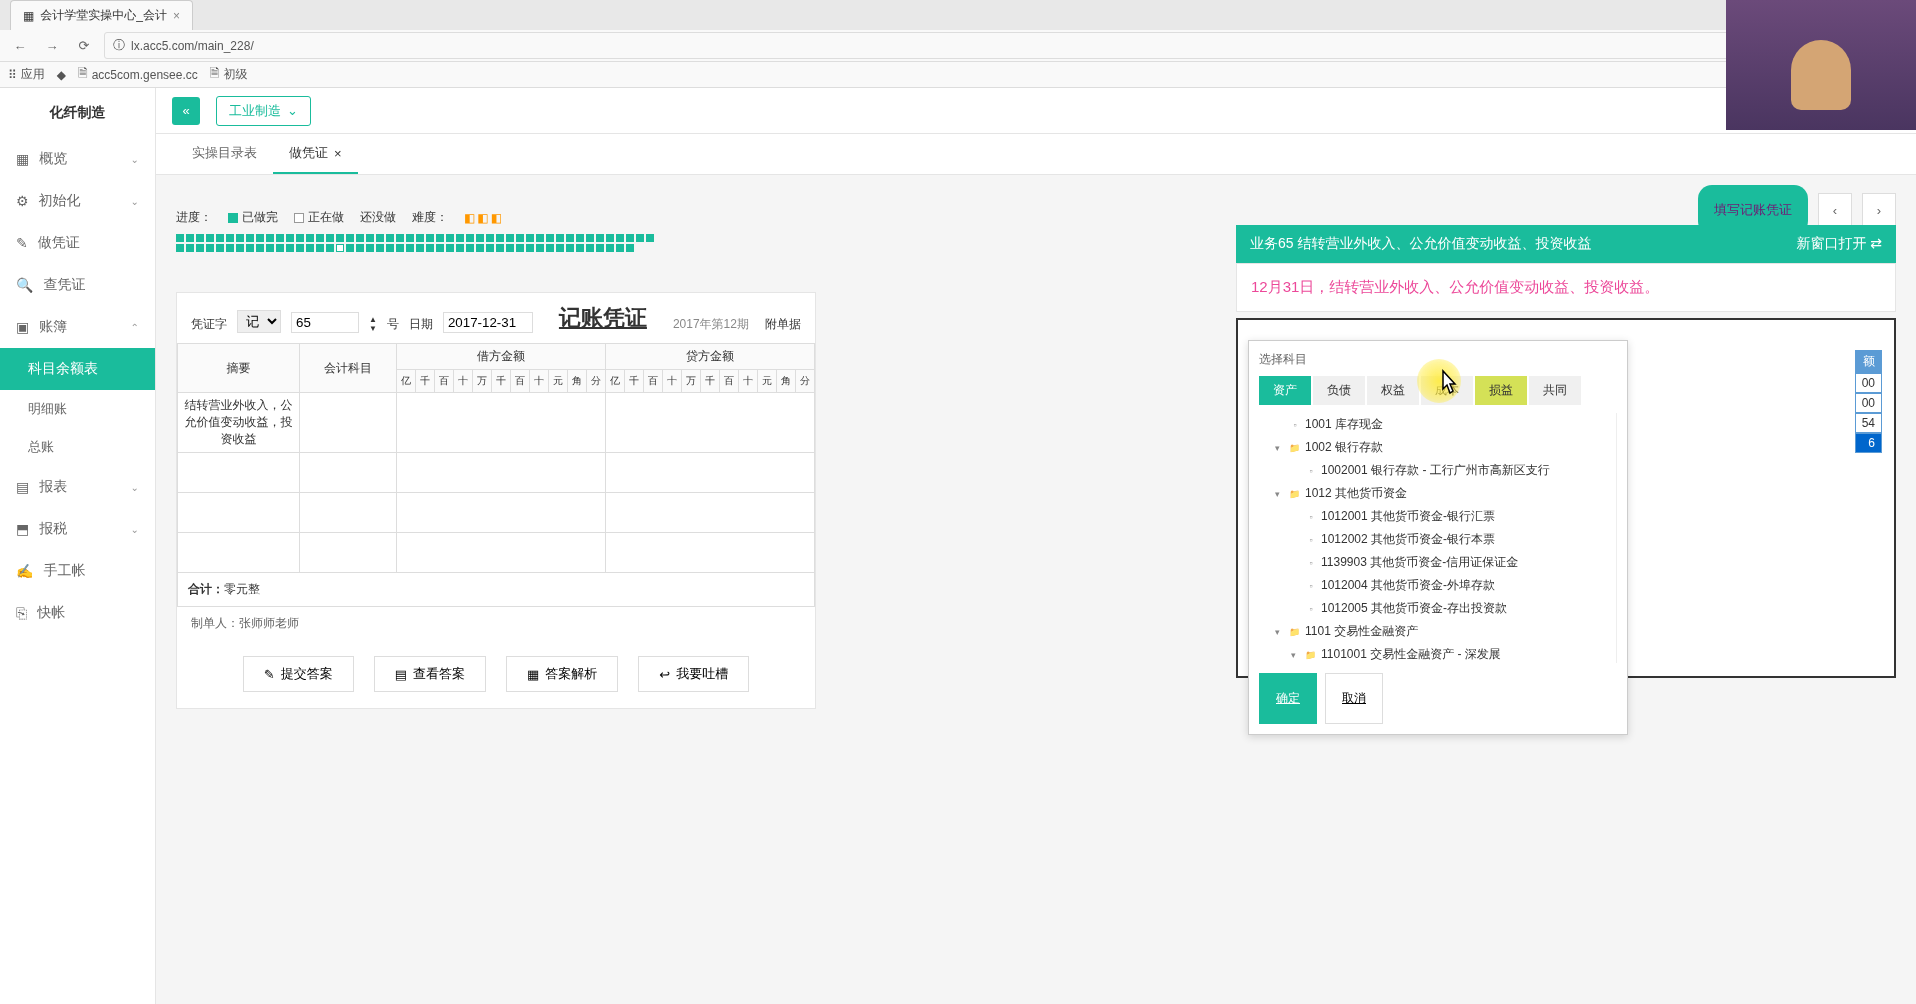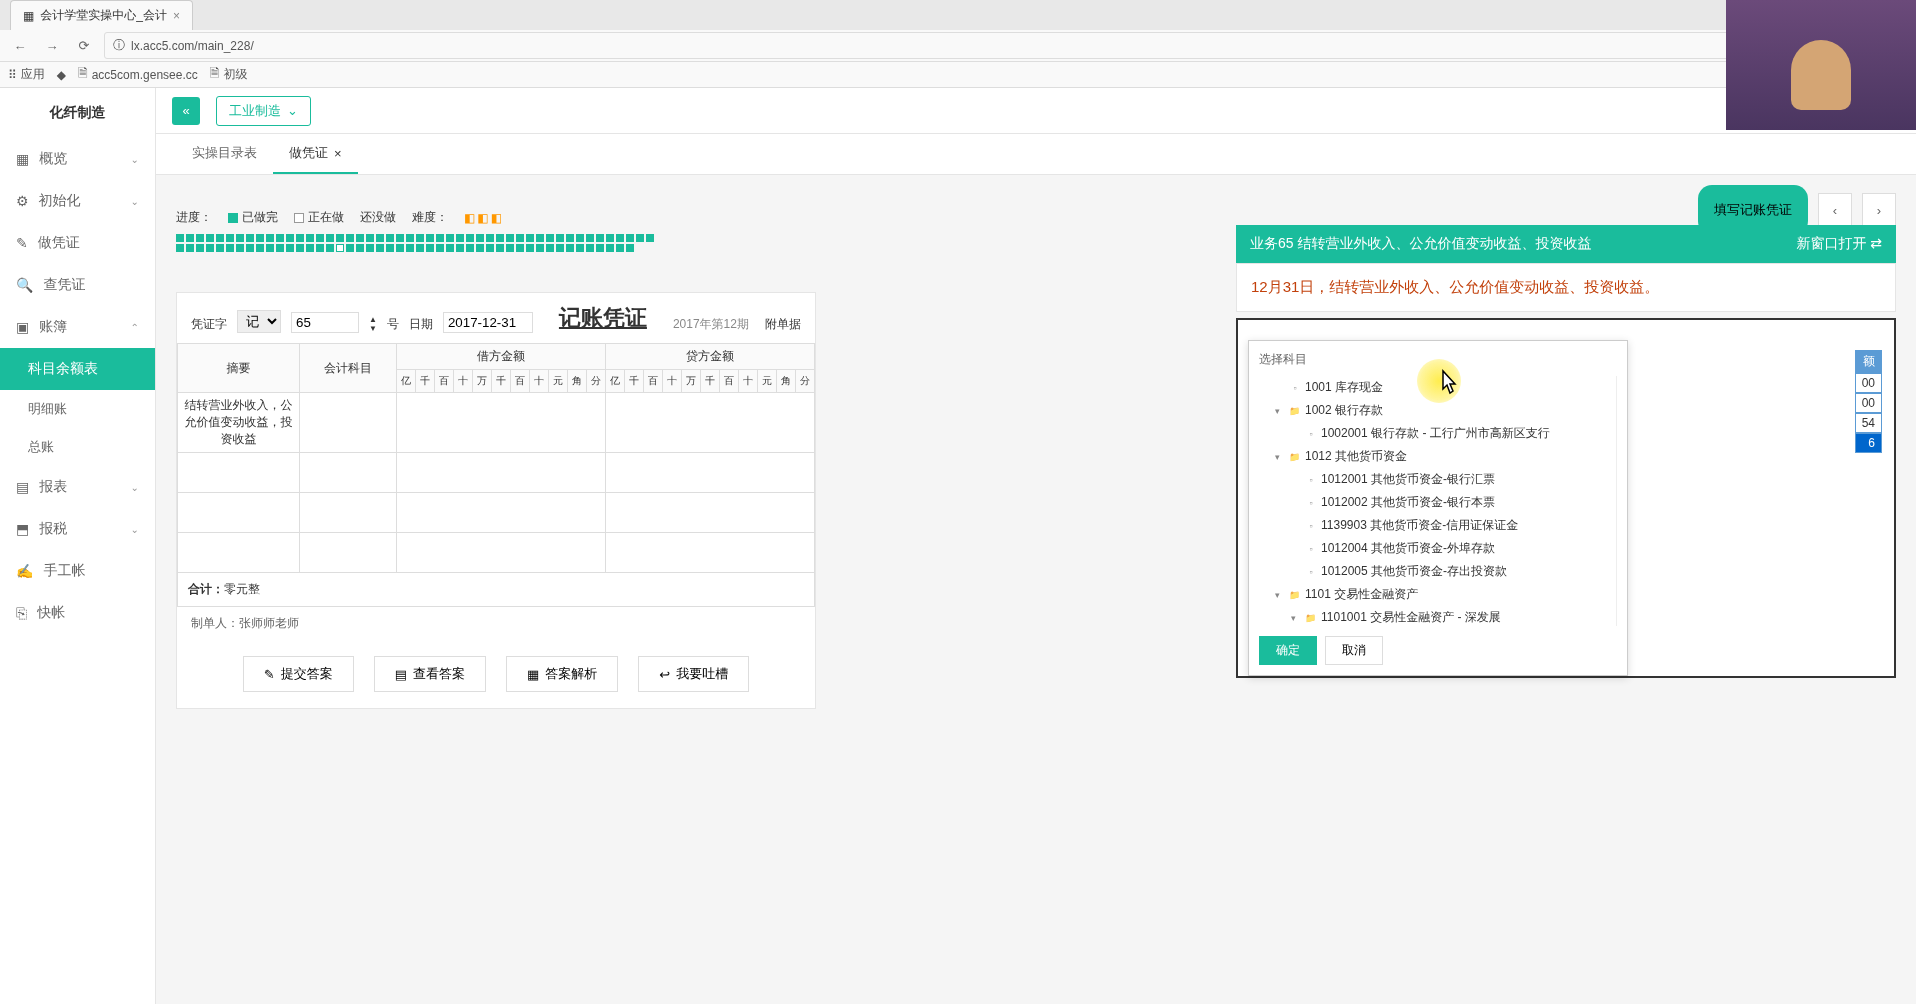--- a/index.html
+++ b/index.html
@@ -41,21 +41,21 @@
     .legend { display: flex; align-items: center; gap: 4px; }
     .legend-box { width: 10px; height: 10px; }
     .legend-box.done { background: #1abc9c; }
     .legend-box.doing { background: #fff; border: 1px solid #999; }
     .difficulty-stars { color: #ff9800; letter-spacing: 2px; }
     .progress-boxes { display: flex; flex-wrap: wrap; gap: 2px; max-width: 480px; }
     .pbox { width: 8px; height: 8px; background: #1abc9c; }
     .pbox.empty { background: #fff; border:1px solid #1abc9c; }
     
     .toolbar-right { position: absolute; right: 20px; top: 10px; display: flex; gap: 10px; align-items: center; }
-    .btn-primary { background: #1abc9c; color: #000000; padding: 16px 16px; border: none; border-radius: 14px; cursor: pointer; font-size: 13px; }
+    .btn-primary { background: #1abc9c; color: #701a75; padding: 16px 16px; border: none; border-radius: 14px; cursor: pointer; font-size: 13px; }
     .nav-arrow { width: 34px; height: 34px; border: 1px solid #ddd; background: #fff; display: flex; align-items: center; justify-content: center; cursor: pointer; color: #666; }
     
     .voucher { background: #fff; border: 1px solid #e5e5e5; margin-top: 40px; width: 640px; }
     .voucher-header { display: flex; align-items: flex-end; padding: 10px 14px; gap: 10px; font-size: 12px; }
     .voucher-title { font-size: 22px; font-weight: bold; margin: 0 16px; text-decoration: underline; }
     .small-input { border: 1px solid #ddd; padding: 2px 4px; width: 68px; }
     .small-select { border: 1px solid #ddd; padding: 2px 4px; }
     
     .voucher-table { width: 100%; border-collapse: collapse; font-size: 12px; }
     .voucher-table th, .voucher-table td { border: 1px solid #ddd; padding: 4px; text-align: center; }
@@ -64,40 +64,40 @@
     .digit-col { width: 14px; font-size: 10px; }
     .total-row td { text-align: left; padding: 8px 10px; }
     .maker-row { padding: 8px 14px; font-size: 12px; color: #666; }
     
     .action-buttons { display: flex; justify-content: center; gap: 20px; padding: 16px 0; }
     .btn-outline { border: 1px solid #ddd; background: #fff; padding: 8px 20px; cursor: pointer; font-size: 13px; display: flex; align-items: center; gap: 6px; }
     
     
     .task-panel { position: absolute; right: 20px; top: 50px; width: 660px; }
     .task-header { background: #1abc9c; color: #fff; padding: 10px 14px; display: flex; justify-content: space-between; align-items: center; font-size: 14px; }
-    .task-desc { background: #fff; padding: 14px; font-size: 15px; color: #c2410c; border: 1px solid #e5e5e5; }
+    .task-desc { background: #fff; padding: 14px; font-size: 15px; color: #ec4899; border: 1px solid #e5e5e5; }
     .task-data-box { background: #fff; border: 2px solid #333; margin-top: 6px; position: relative;}
     .task-data-title { text-align: center; font-weight: bold; padding: 6px; font-size: 15px; }
     
     
     .subject-picker { position: absolute; top: 125px; left: 10px; width: 380px; background: #fff; border: 1px solid #ccc; box-shadow: 0 2px 8px rgba(0,0,0,0.15); z-index: 100; padding: 10px; }
     .picker-title { font-size: 12px; color: #666; margin-bottom: 8px; }
     .picker-tabs { display: flex; gap: 2px; margin-bottom: 8px; }
     .picker-tab { padding: 6px 14px; background: #f0f0f0; cursor: pointer; font-size: 12px; }
     .picker-tab.active { background: #1abc9c; color: #fff; }
     .picker-tab.highlight { background: #d4e157; position: relative; }
     .tree { max-height: 250px; overflow-y: auto; font-size: 12px; border-right: 1px solid #eee; padding-right:4px;}
     .tree-item { padding: 3px 0; cursor: pointer; display: flex; align-items: center; gap: 4px; }
     .tree-icon { width: 12px; height: 12px; display: inline-flex; align-items: center; justify-content: center; font-size: 9px; }
     .folder-icon { color: #f39c12; }
     .file-icon { color: #999; }
     .indent-1 { padding-left: 16px; }
     .indent-2 { padding-left: 32px; }
     .picker-footer { display: flex; gap: 8px; margin-top: 10px; }
-    .btn-sm { padding: 5px 16px; font-size: 12px; border: 1px solid #ddd; background: #fff; cursor: pointer; }
+    .btn-sm { padding: 16px 16px; font-size: 12px; border: 1px solid #ddd; background: #fff; cursor: pointer; text-decoration: underline; }
     .btn-sm.primary { background: #1abc9c; color: #fff; border-color: #1abc9c; }
     
     .hidden-amounts { position: absolute; right: 12px; top: 30px; font-size: 12px; text-align: right; }
     .hidden-amounts div { border: 1px solid #5b9bd5; padding: 2px 6px; background: #fff;}
     .hidden-amounts .hdr { background: #5b9bd5; color: #fff; }
     .hidden-amounts .sel { background: #0066cc; color: #fff; }
     
     .cursor-overlay { position: absolute; top: 160px; left: 180px; z-index: 200; pointer-events: none; }
     .highlight-circle { position: absolute; width: 44px; height: 44px; background: radial-gradient(circle, rgba(255,235,59,0.9) 0%, rgba(255,235,59,0.5) 60%, transparent 100%); border-radius: 50%; top: 140px; left: 166px; z-index: 150; }
     
@@ -409,20 +409,28 @@
           <div class="hidden-amounts">
             <div class="hdr">额</div>
             <div>00</div>
             <div>00</div>
             <div>54</div>
             <div class="sel">6</div>
           </div>
 
           <div class="subject-picker" style="top:20px;">
             <div class="picker-title">选择科目</div>
+            <div class="picker-tabs">
+              <div class="picker-tab active">资产</div>
+              <div class="picker-tab">负债</div>
+              <div class="picker-tab">权益</div>
+              <div class="picker-tab">成本</div>
+              <div class="picker-tab highlight">损益</div>
+              <div class="picker-tab">共同</div>
+            </div>
             <div class="highlight-circle" style="top:18px; left:168px;"></div>
             <div class="tree" id="subject-tree">
                 <div class="tree-item indent-1">
                   <span class="toggle-icon"></span>
                   <span class="tree-icon file-icon">▫</span>
                   <span>1001 库存现金</span>
                 </div>
                 <div class="tree-item indent-1">
                   <span class="toggle-icon">▾</span>
                   <span class="tree-icon folder-icon">📁</span>

